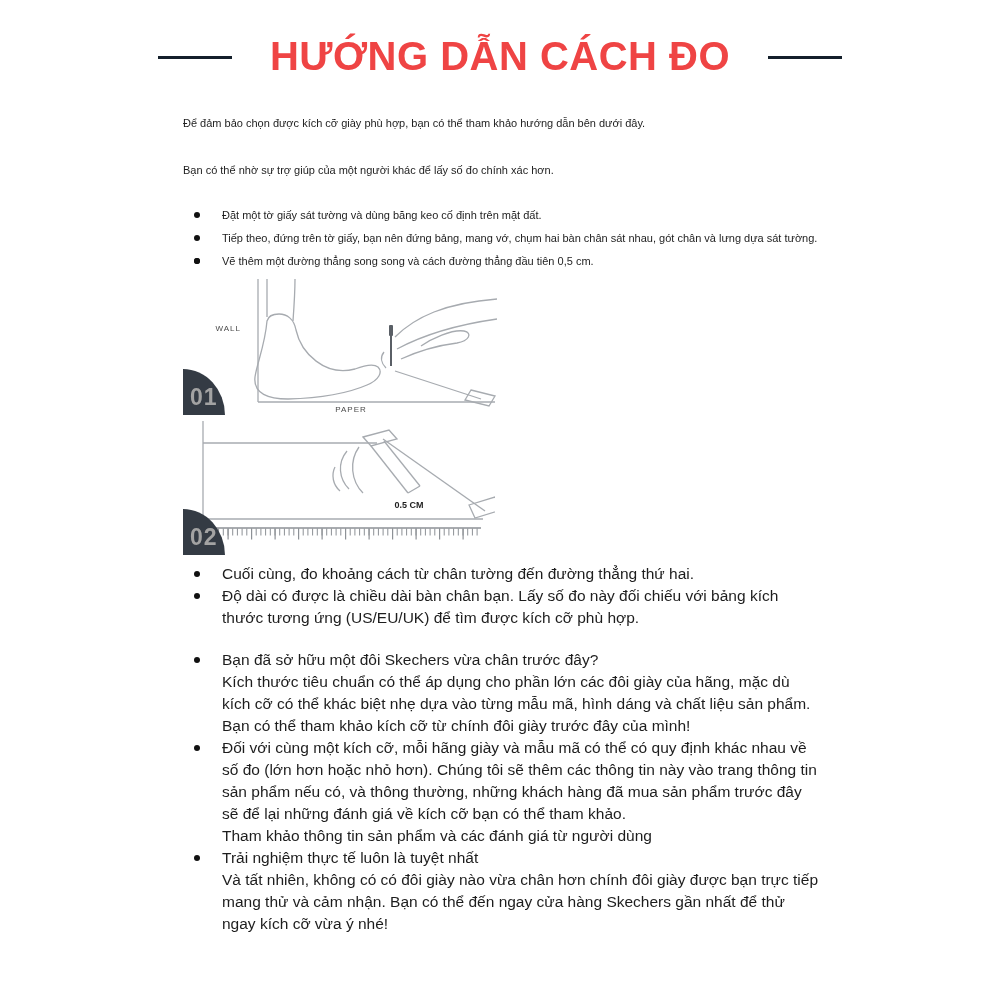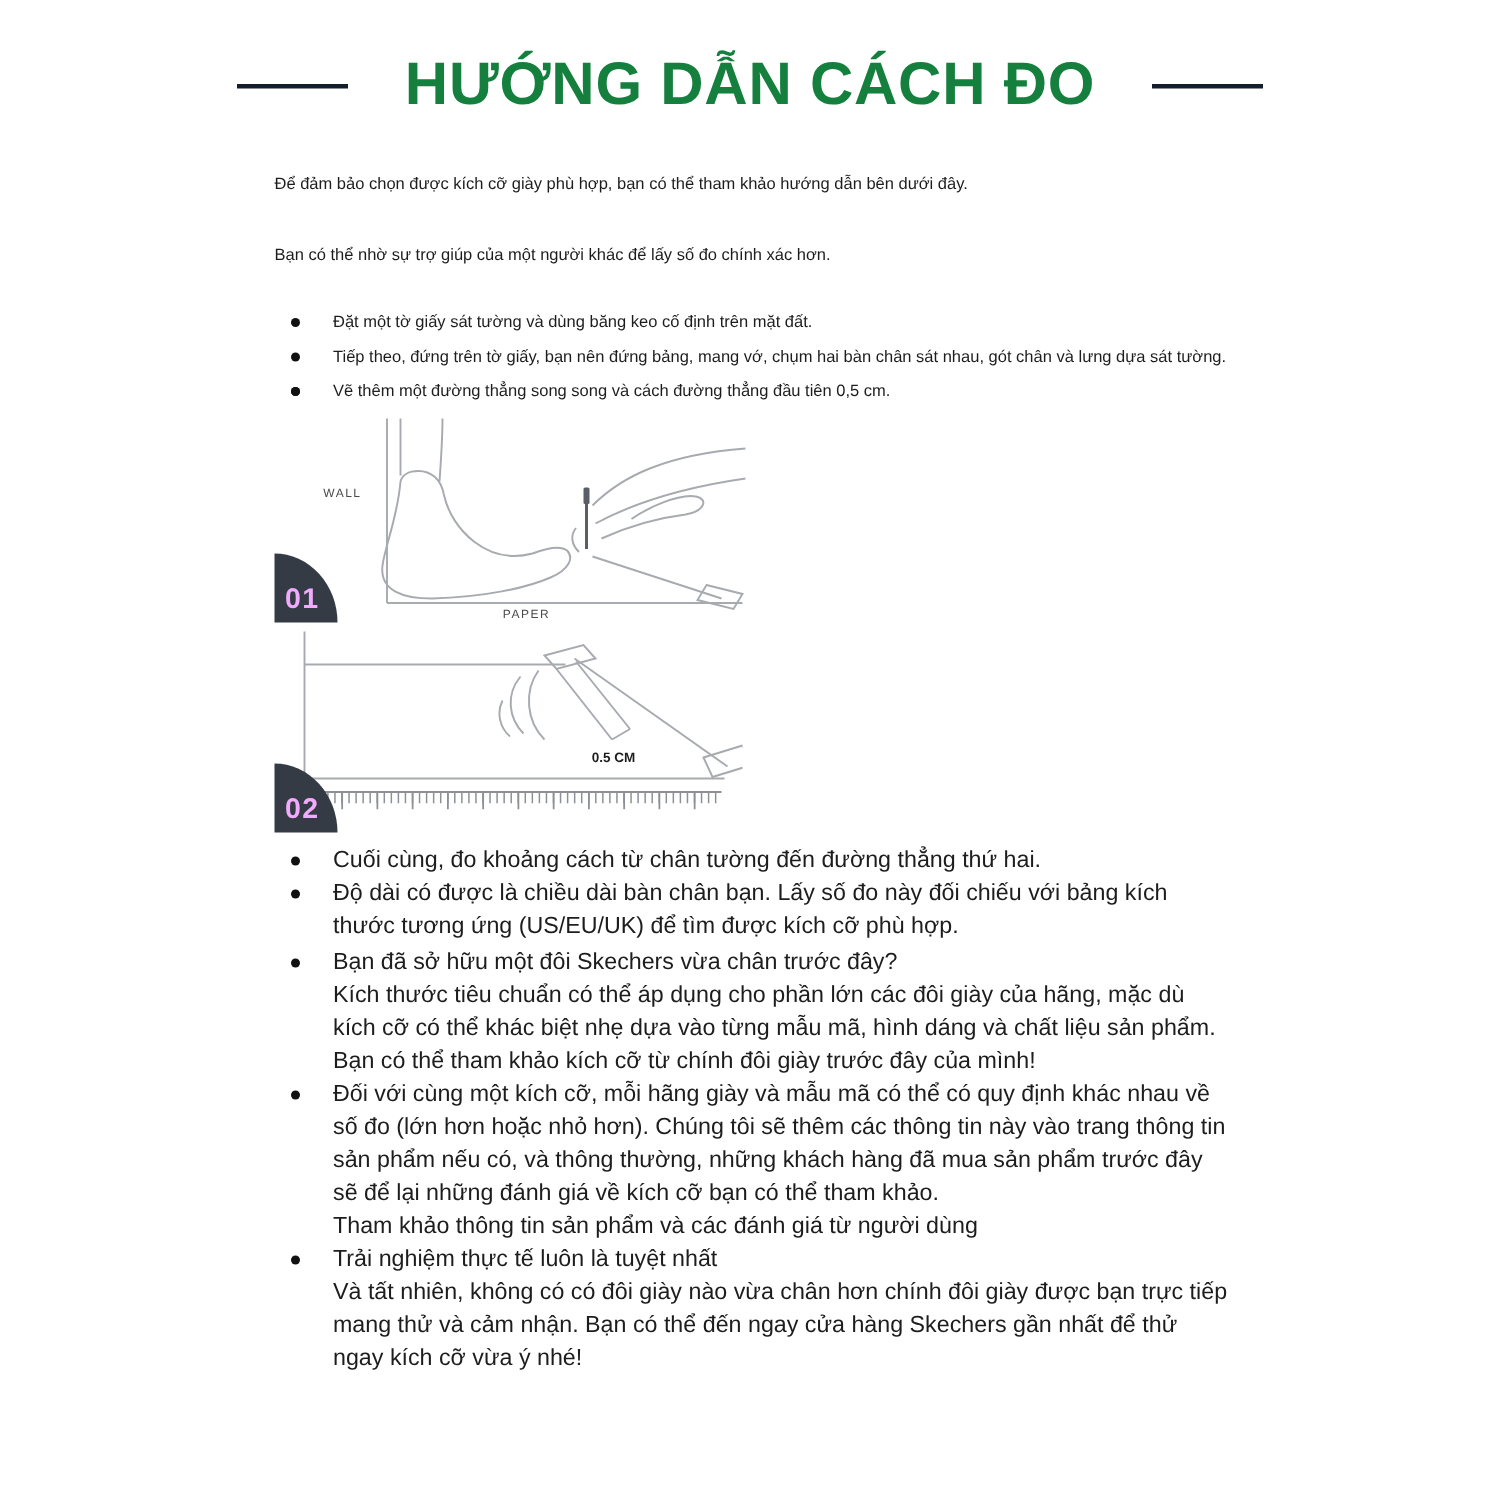--- a/index.html
+++ b/index.html
@@ -2,45 +2,45 @@
 <html><head>
 <meta charset="utf-8">
 <style>
   html,body{margin:0;padding:0;background:#ffffff;}
   body{width:1000px;height:1000px;font-family:"Liberation Sans",sans-serif;color:#1d1d1d;}
   .page{position:relative;width:1000px;height:1000px;background:#fff;overflow:hidden;}
 
   
   .title-row{position:absolute;top:34px;left:0;width:100%;display:flex;align-items:center;justify-content:center;gap:38px;}
   .rule{width:74px;height:3px;background:#141f2b;margin-top:2px;}
-  .page-title{margin:0;font-size:40px;font-weight:bold;color:#15803d;letter-spacing:.5px;white-space:nowrap;}
+  .page-title{margin:0;font-size:40px;font-weight:bold;color:#ef4444;letter-spacing:.5px;white-space:nowrap;}
 
   
   .content{position:absolute;left:183px;top:112px;width:636px;}
   p{margin:0;}
   .sec-top{font-size:11px;line-height:23px;}
   .sec-bottom{font-size:15.5px;line-height:22px;}
   .p1{margin-bottom:24px;}
   .p2{margin-bottom:22px;}
   ul{list-style:none;margin:0;padding:0;}
   li{position:relative;padding-left:39px;}
   li .dot{position:absolute;left:11px;top:8px;width:6px;height:6px;border-radius:50%;background:#111;}
   .tips li{margin:0;}
   .steps-after{margin-top:10px;}
   .tips-intro{margin-top:13px;max-width:588px;}
-  .tips{margin-top:2px;}
+  .tips{margin-top:20px;}
 
   
   .figures{display:flex;margin-top:0;flex-direction:column;}
   .figure{position:relative;height:140px;}
   .fig1{width:324px;}
   .fig2{width:312px;}
   .figure svg{display:block;}
   .badge{position:absolute;left:0;bottom:-2px;width:42px;height:46px;background:#343b44;border-top-right-radius:100% 100%;}
-  .badge span{position:absolute;left:7px;bottom:4px;color:#f0abfc;font-weight:bold;font-size:19px;letter-spacing:1px;}
+  .badge span{position:absolute;left:7px;bottom:4px;color:#a3a3a3;font-weight:bold;font-size:23px;letter-spacing:1px;}
   .diagram-label{font-size:8px;letter-spacing:1px;fill:#4a4a4a;font-family:"Liberation Sans",sans-serif;}
   .measure-label{font-size:9px;font-weight:bold;fill:#1d1d1d;font-family:"Liberation Sans",sans-serif;}
 </style>
 </head>
 <body>
 
 <div class="page">
 
   <header class="title-row">
     <span class="rule"></span>

